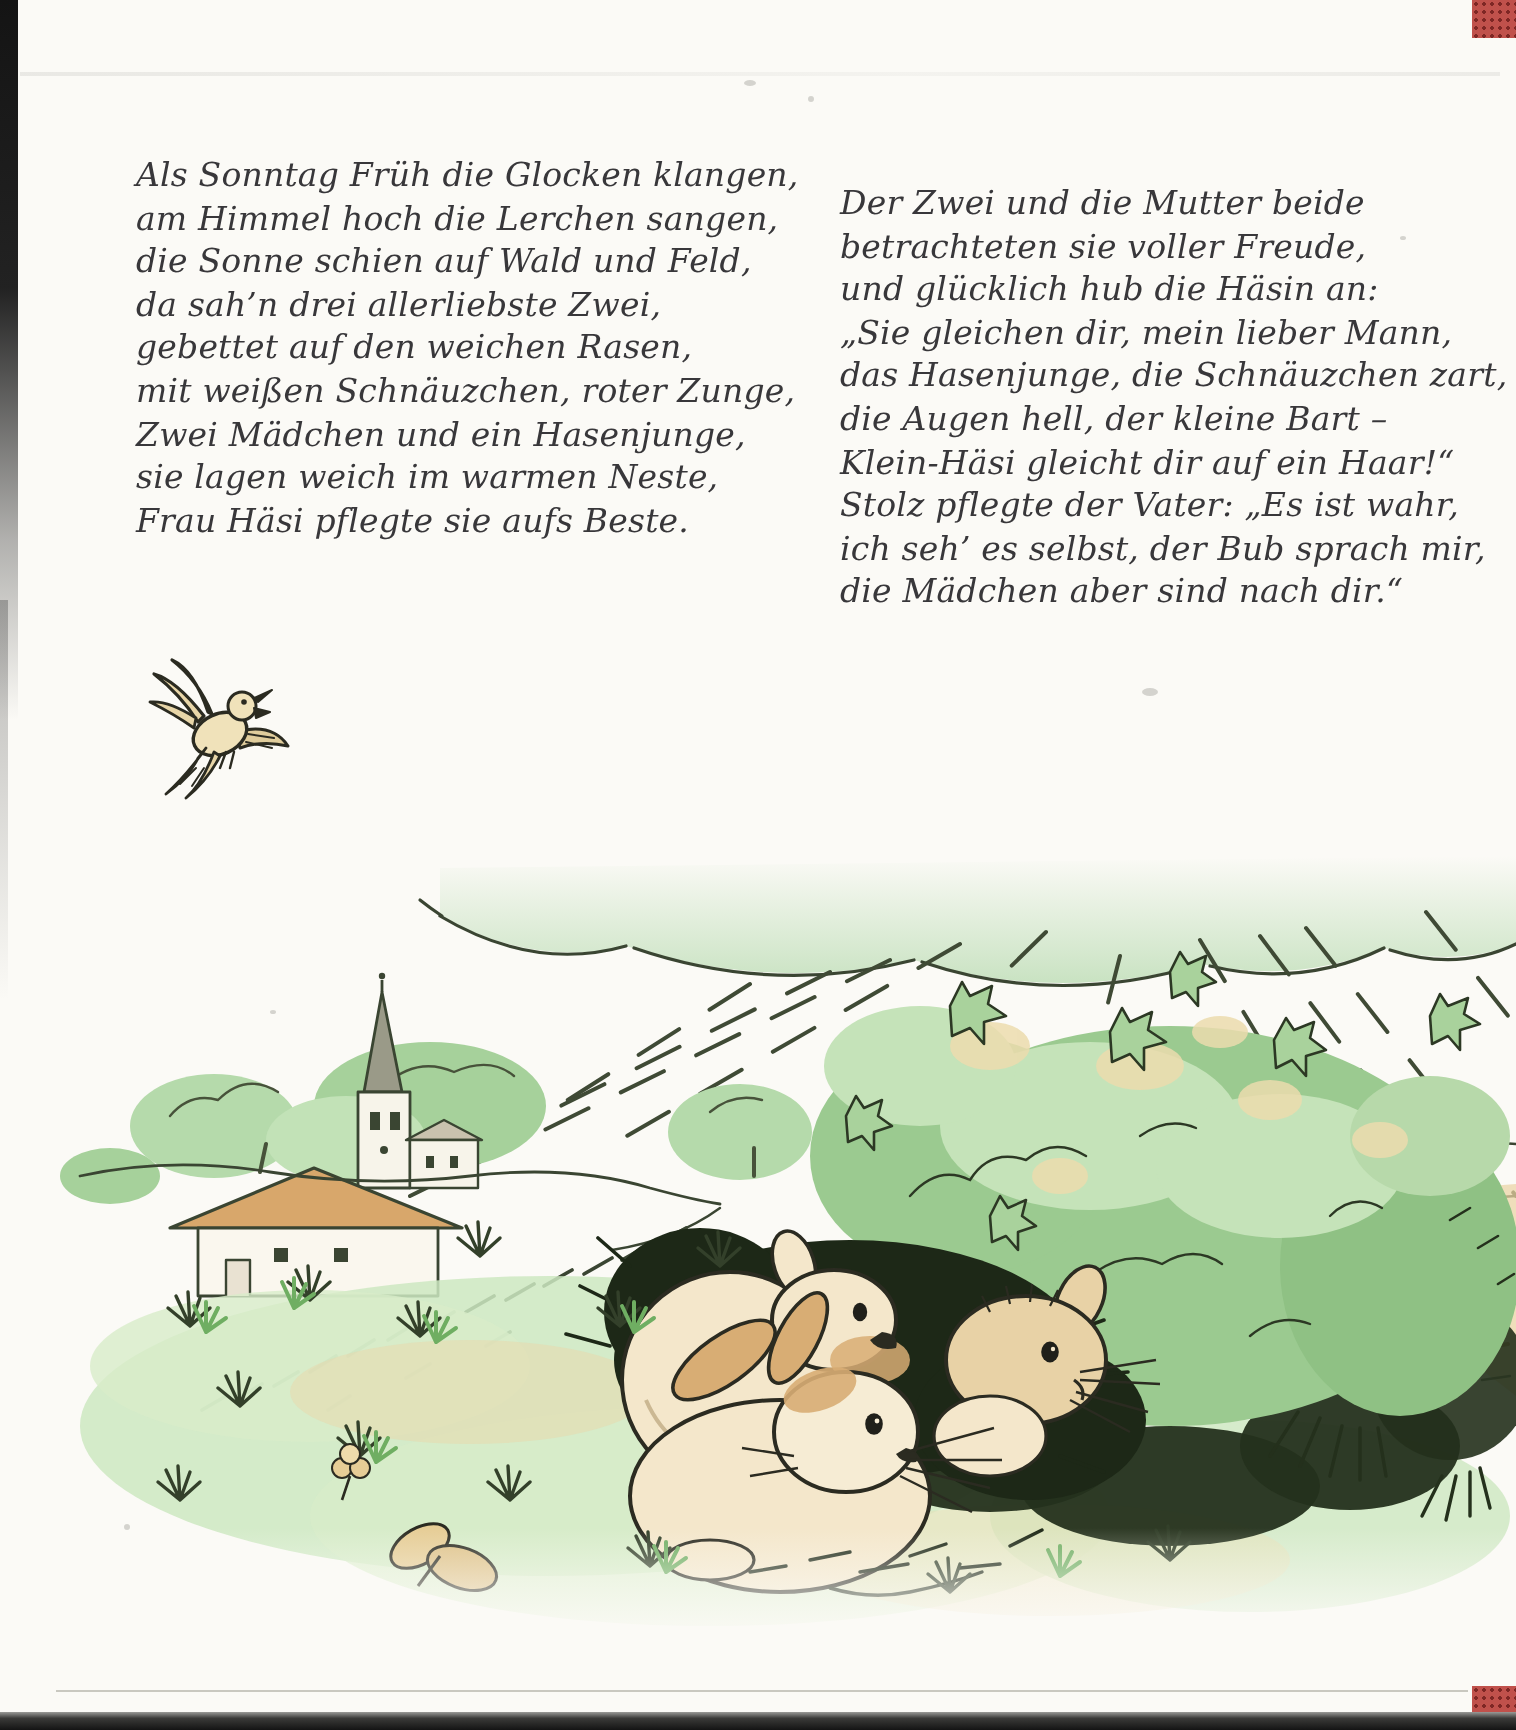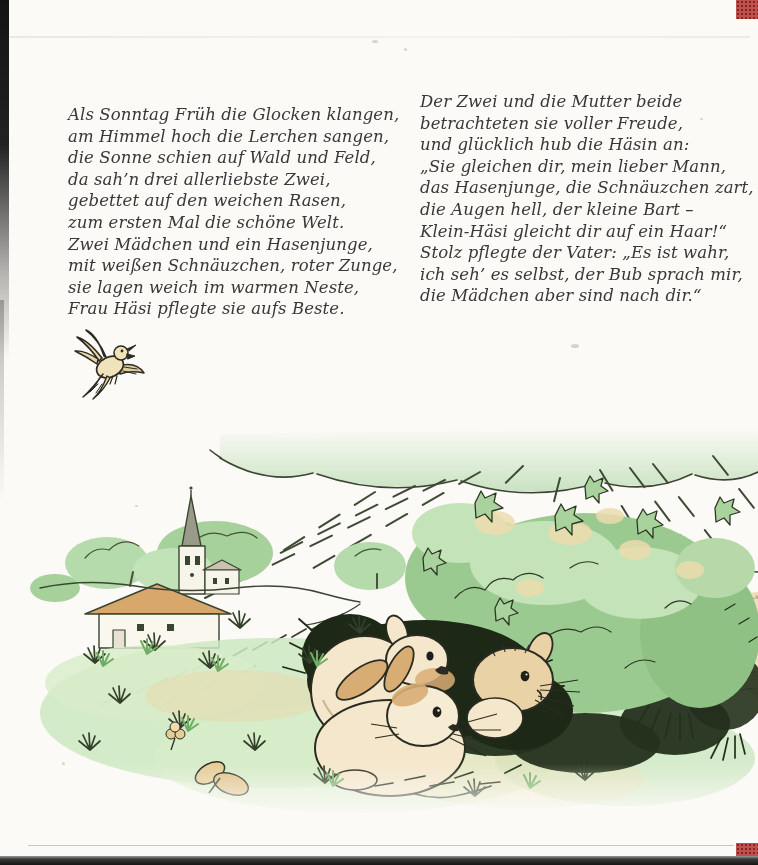--- a/index.html
+++ b/index.html
@@ -20,21 +20,21 @@
     background-image:radial-gradient(circle,#7e2724 28%,rgba(126,39,36,0) 32%);
     background-size:4px 4px;}
   .red-top-right{position:absolute;right:0;top:0;}
   .red-bottom-right{position:absolute;right:0;top:843px;}
   .bottom-hairline{position:absolute;left:28px;top:845px;width:706px;height:1px;background:#c9c8c0;}
   .bottom-band{position:absolute;left:0;top:856px;width:758px;height:9px;
     background:linear-gradient(to bottom,#9a9a97 0%,#3a3a38 35%,#141414 100%);}
   .speck{position:absolute;background:rgba(110,110,105,.28);border-radius:50%;}
   
   .verse-col{position:absolute;color:#38373a;font-style:italic;font-size:16.5px;line-height:21.6px;letter-spacing:.1px;}
-  .col-left{left:68px;top:104px;}
+  .col-left{left:68px;top:77px;}
   .col-right{left:420px;top:91px;}
   .verse-line{white-space:nowrap;}
   
   .bird-wrap{position:absolute;left:68px;top:326px;width:84px;height:82px;}
   .scene-wrap{position:absolute;left:25px;top:428px;width:733px;height:392px;}
   svg{display:block;}
 </style>
 </head>
 <body>
 
@@ -53,23 +53,22 @@
   <div class="speck" style="left:700px;top:118px;width:3px;height:2px;"></div>
   <div class="speck" style="left:135px;top:505px;width:3px;height:2px;"></div>
   <div class="speck" style="left:62px;top:762px;width:3px;height:3px;"></div>
 
   <div class="verse-col col-left">
     <div class="verse-line">Als Sonntag Früh die Glocken klangen,</div>
     <div class="verse-line">am Himmel hoch die Lerchen sangen,</div>
     <div class="verse-line">die Sonne schien auf Wald und Feld,</div>
     <div class="verse-line">da sah’n drei allerliebste Zwei,</div>
     <div class="verse-line">gebettet auf den weichen Rasen,</div>
-    <div class="verse-line">zum ersten Mal die schöne Welt.</div>
+    <div class="verse-line">mit weißen Schnäuzchen, roter Zunge,</div>
     <div class="verse-line">Zwei Mädchen und ein Hasenjunge,</div>
-    <div class="verse-line">mit weißen Schnäuzchen, roter Zunge,</div>
     <div class="verse-line">sie lagen weich im warmen Neste,</div>
     <div class="verse-line">Frau Häsi pflegte sie aufs Beste.</div>
   </div>
 
   <div class="verse-col col-right">
     <div class="verse-line">Der Zwei und die Mutter beide</div>
     <div class="verse-line">betrachteten sie voller Freude,</div>
     <div class="verse-line">und glücklich hub die Häsin an:</div>
     <div class="verse-line">„Sie gleichen dir, mein lieber Mann,</div>
     <div class="verse-line">das Hasenjunge, die Schnäuzchen zart,</div>

